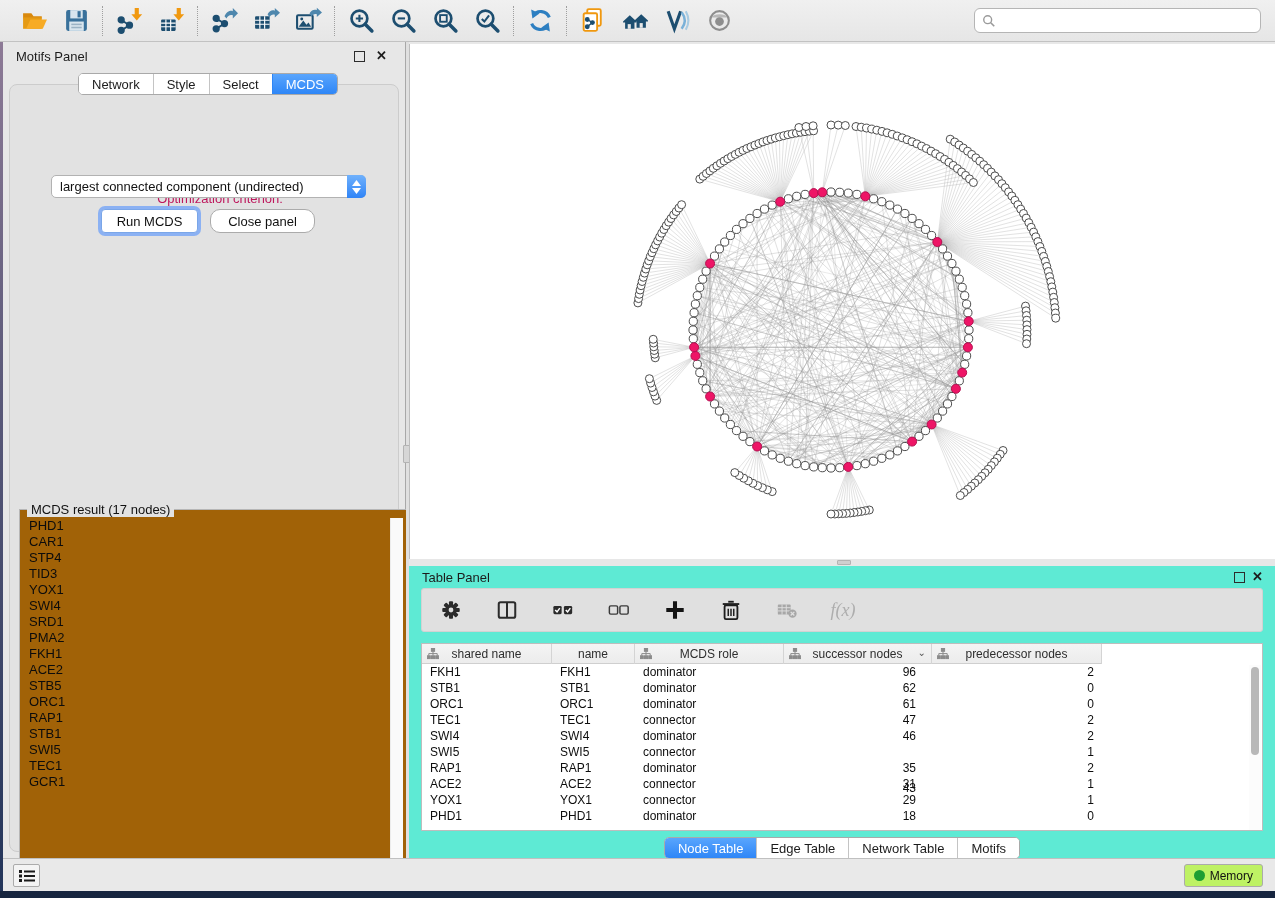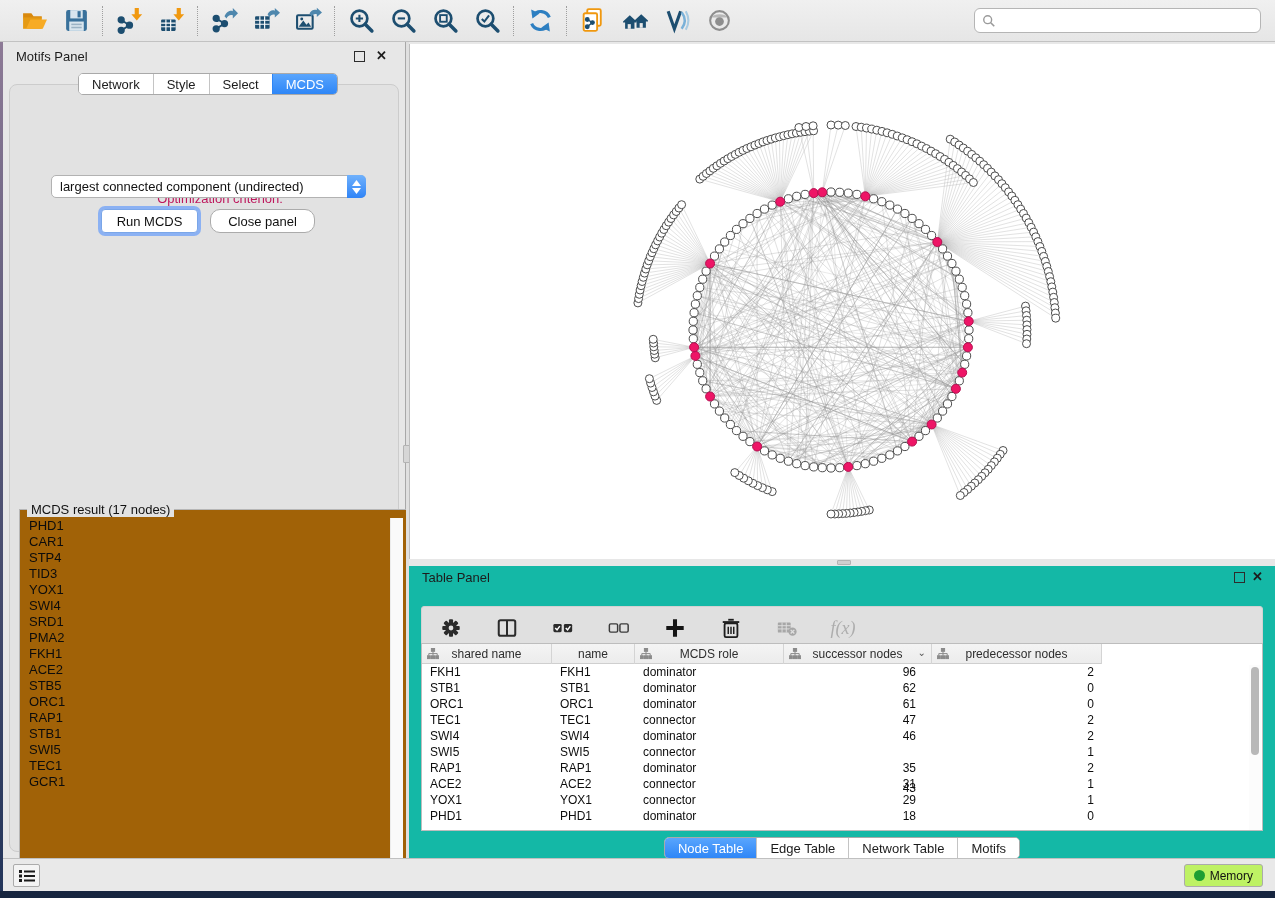--- a/index.html
+++ b/index.html
@@ -56,23 +56,23 @@
   .tl-red { left:10px; background:#fc5b57; } .tl-yellow { left:30px; background:#fdbe41; } .tl-green { left:50px; background:#35c84a; }
   .net-title { position:absolute; width:100%; text-align:center; top:3px; font-size:12px; color:#2a2a2a; }
   .net-canvas { position:absolute; left:0; top:19px; width:866px; height:496px; background:#fff; overflow:hidden; }
 
   .v-splitter { position:absolute; left:406px; top:42px; width:3px; height:816px; background:#e0e0e0; }
   .v-grip { position:absolute; left:-3px; top:403px; width:9px; height:18px; background:#d6d6d6; border:1px solid #b3b3b3; border-radius:1px; }
   .h-splitter { position:absolute; left:409px; top:559px; width:866px; height:7px; background:#e7e7e7; }
   .h-grip { position:absolute; left:428px; top:1px; width:14px; height:5px; background:#cfcfcf; border:1px solid #b3b3b3; border-radius:1px; }
 
   
-  .table-panel { position:absolute; left:409px; top:566px; width:866px; height:292px; background:#14b8a6;text-decoration:underline; }
+  .table-panel { position:absolute; left:409px; top:566px; width:866px; height:292px; background:#5eead4;text-decoration:underline; }
   .tp-float { right:30px; } .tp-close { right:12px; }
-  .tp-toolbar { position:absolute; left:12px; top:40px; width:842px; height:44px; background:#e0e0e0; border:1px solid #d2d2d2; border-radius:3px; display:flex; align-items:center; gap:30px; padding-left:16px; }
+  .tp-toolbar { position:absolute; left:12px; top:22px; width:842px; height:44px; background:#e0e0e0; border:1px solid #d2d2d2; border-radius:3px; display:flex; align-items:center; gap:30px; padding-left:16px; }
   .tpbtn { width:26px; height:26px; display:flex; align-items:center; justify-content:center; }
   .tpbtn svg { width:22px; height:22px; display:block; }
   .fx { font-family:"Liberation Serif", serif; font-style:italic; font-size:18px; color:#adadad; }
 
   .table-area { position:absolute; left:12px; top:77px; width:842px; height:188px; background:#fff; border:1px solid #bdbdbd; }
   .thead { position:absolute; left:0; top:0; height:20px; display:flex; background:linear-gradient(180deg,#f4f4f4,#ececec); border-bottom:1px solid #cfcfcf; }
   .th { position:relative; height:20px; border-right:1px solid #d4d4d4; display:flex; align-items:center; justify-content:center; font-size:12px; color:#2e2e2e; }
   .th .tree { position:absolute; left:5px; top:4px; }
   .th .caret { position:absolute; right:5px; top:3px; font-size:10px; color:#555; }
   .tbody { position:absolute; left:0; top:20px; width:828px; }

